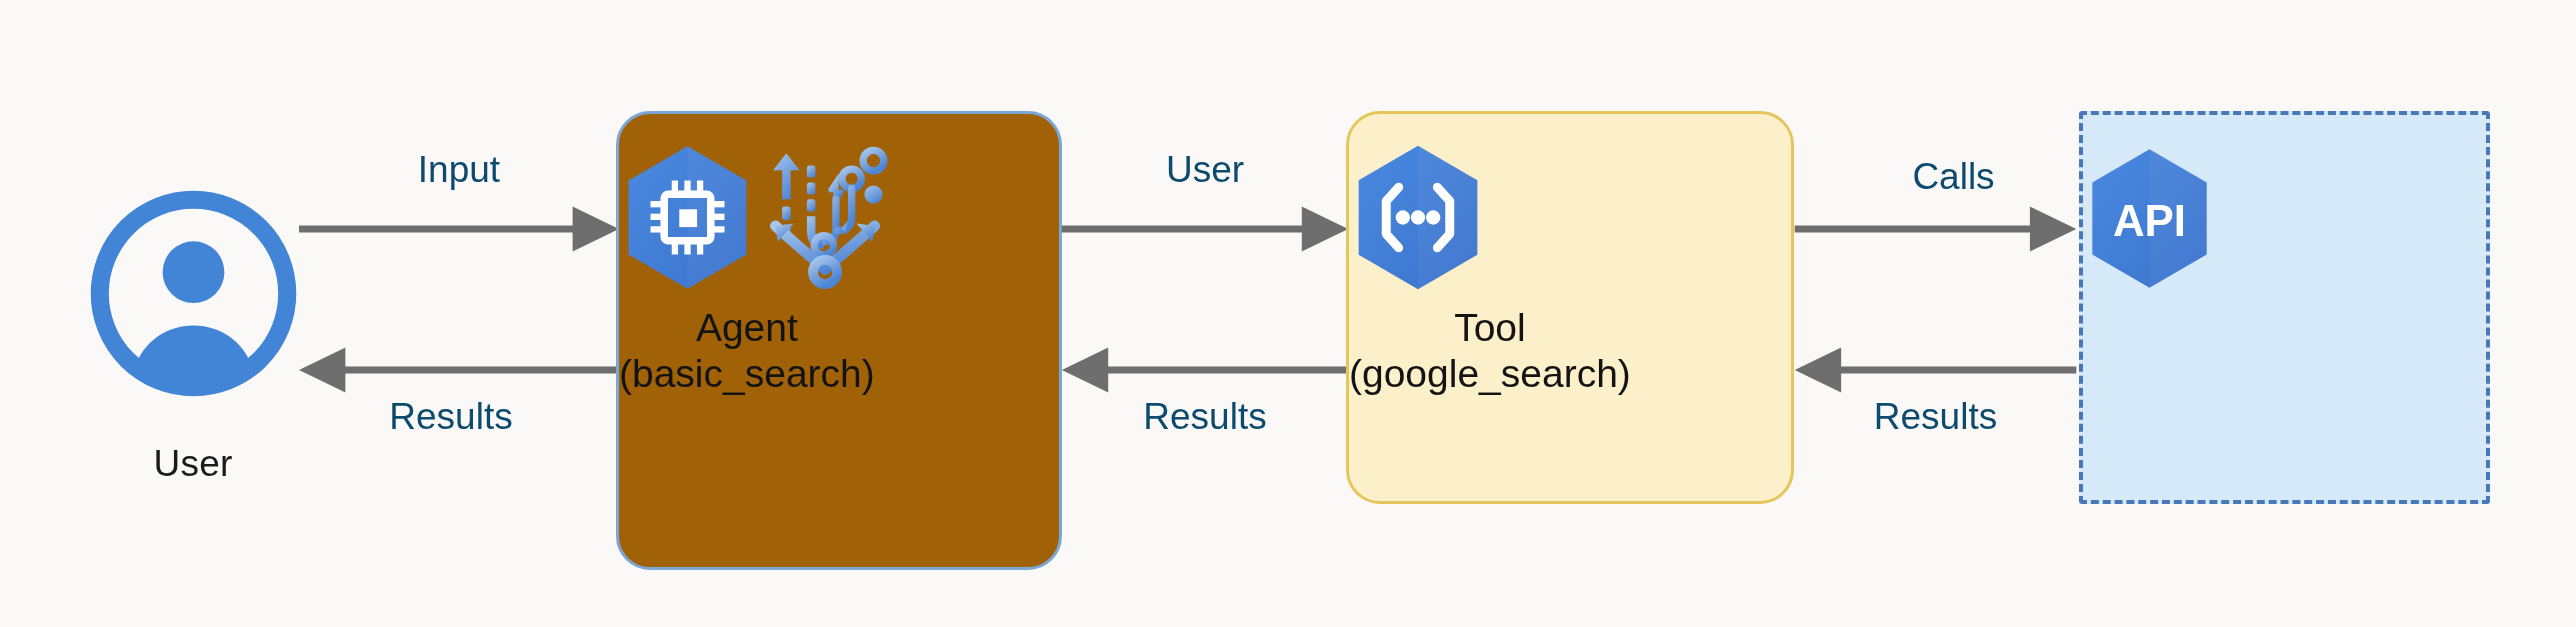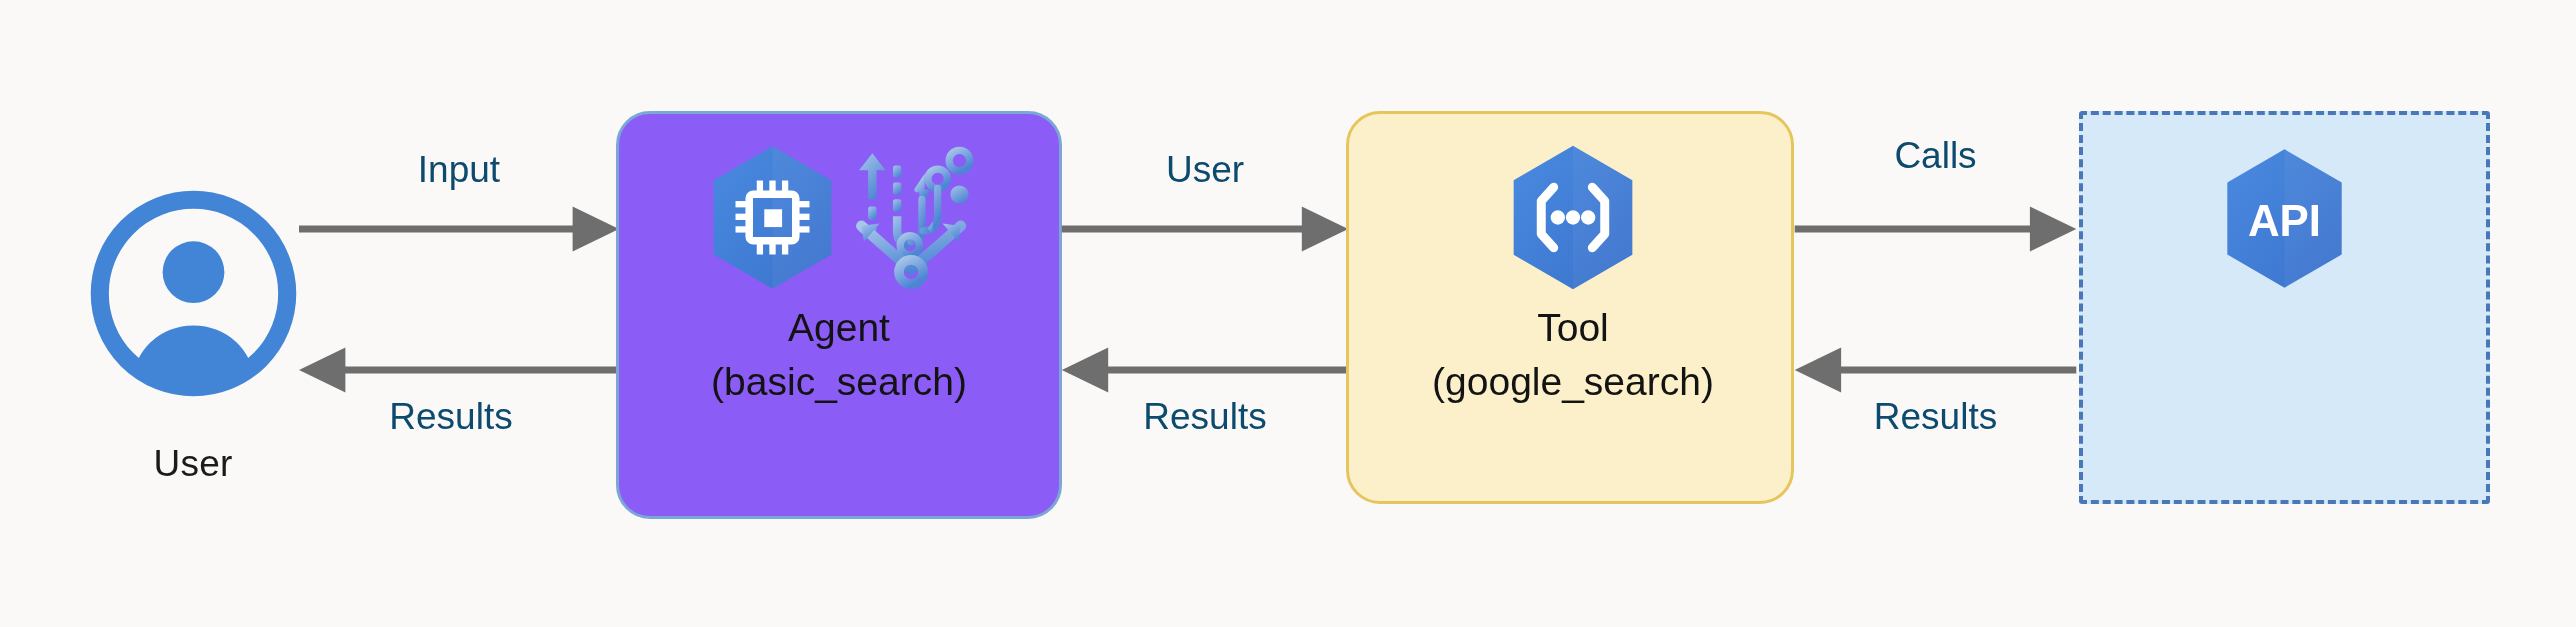--- a/index.html
+++ b/index.html
@@ -48,41 +48,40 @@
     white-space: nowrap;
     margin-top: 24px;
   }
 
   
   .node-box {
     position: absolute;
     box-sizing: border-box;
     display: flex;
     flex-direction: column;
-    align-items: center;
+    align-items: flex-start;
     justify-content: flex-start;
   }
   .box-agent {
     left: 616px;
     top: 111px;
     width: 446px;
-    height: 408px;
-    background: #8b5cf6;
+    height: 459px;
+    background: #a16207;
     border: 3.2px solid #7ba7d7;
     border-radius: 34px;
   }
   .box-tool {
     left: 1346px;
     top: 111px;
     width: 448px;
     height: 393px;
     background: #fbf0ca;
     border: 3.2px solid #e6c65c;
     border-radius: 34px;
-    padding-left: 6px;
   }
   .box-api {
     left: 2079px;
     top: 111px;
     width: 411px;
     height: 393px;
     background: #d6e9f8;
     border: 4px dashed #4878b8;
     border-radius: 3.2px;
   }
@@ -96,21 +95,21 @@
     gap: 11.3px;
   }
   .box-label {
     margin-top: 11.3px;
     text-align: center;
     font-size: 39px;
     line-height: 1.16;
     color: #131313;
     white-space: nowrap;
   }
-  .box-label .l2 { display: block; margin-top: 8px; }
+  .box-label .l2 { display: block; }
 
   
   .arrow {
     position: absolute;
     height: 32px;
     display: block;
   }
   .arrow-label {
     position: absolute;
     font-size: 37px;
@@ -283,21 +282,21 @@
       <span class="l2">(google_search)</span>
     </div>
   </div>
 
   <div class="arrow" style="left:1794px; top:213px; width:283px;">
     <svg width="283" height="32" viewBox="0 0 352 40">
       <line x1="0" y1="20" x2="304" y2="20" stroke="#6e6e6e" stroke-width="9"></line>
       <polygon points="352,20 294,48 294,-8" fill="#6e6e6e"></polygon>
     </svg>
   </div>
-  <div class="arrow-label" style="left:1794px; top:135px; width:283px;">Calls</div>
+  <div class="arrow-label" style="left:1794px; top:156px; width:283px;padding-left:18px;">Calls</div>
 
   <div class="arrow" style="left:1794px; top:354px; width:283px;">
     <svg width="283" height="32" viewBox="0 0 352 40">
       <line x1="352" y1="20" x2="48" y2="20" stroke="#6e6e6e" stroke-width="9"></line>
       <polygon points="0,20 58,48 58,-8" fill="#6e6e6e"></polygon>
     </svg>
   </div>
   <div class="arrow-label" style="left:1794px; top:396px; width:283px;">Results</div>
 
   <div class="node-box box-api">

